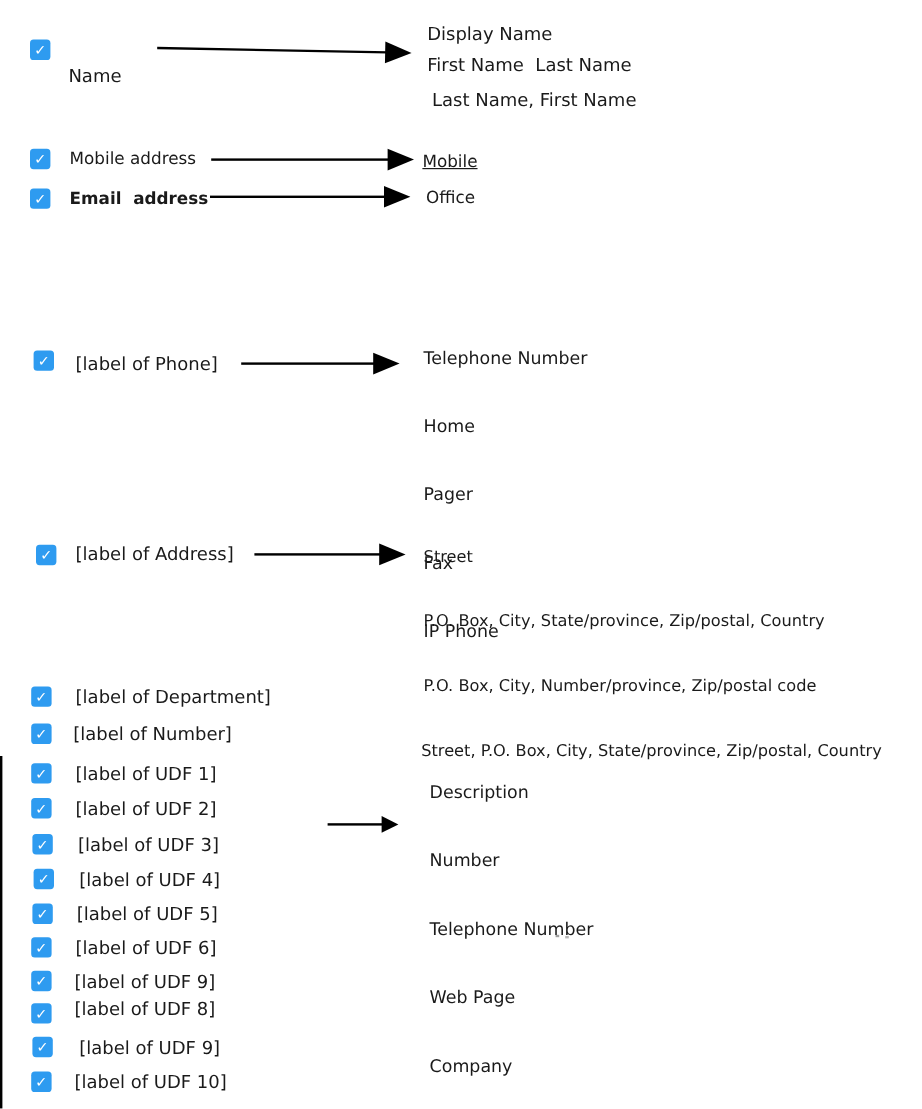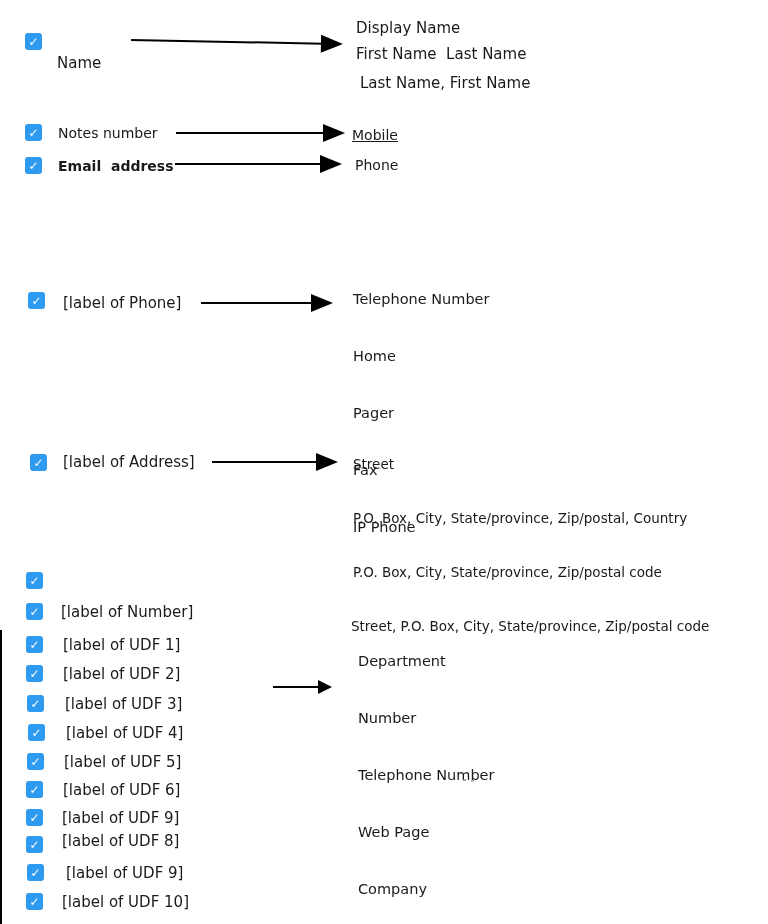--- a/index.html
+++ b/index.html
@@ -50,36 +50,36 @@
     <span class="shaft"></span>
     <span class="head"></span>
   </div>
   <span class="rtxt" style="left:356px; top:19px;text-align:right;">Display Name</span>
   <span class="rtxt" style="left:356px; top:45px;">First Name  Last Name</span>
   <span class="rtxt" style="left:360px; top:74px;">Last Name, First Name</span>
 
   <span class="cb" style="left:25px; top:124px;">
       <span>✓</span>
     </span>
-  <span class="lbl sm" style="left:58px; top:124px;">Notes number</span>
+  <span class="lbl sm" style="left:58px; top:124px;">Mobile address</span>
   <div class="arrow" style="left:176px; top:124px; width:169px;">
     <span class="shaft"></span>
     <span class="head"></span>
   </div>
   <span class="rtxt sm" style="left:352px; top:126px;text-decoration:underline;">Mobile</span>
 
   <span class="cb" style="left:25px; top:157px;">
       <span>✓</span>
     </span>
   <span class="lbl sm" style="left:58px; top:157px;font-weight:bold;">Email  address</span>
   <div class="arrow" style="left:175px; top:155px; width:167px;">
     <span class="shaft"></span>
     <span class="head"></span>
   </div>
-  <span class="rtxt sm" style="left:355px; top:156px;">Phone</span>
+  <span class="rtxt sm" style="left:355px; top:156px;">Office</span>
 
   <span class="cb" style="left:28px; top:292px;">
       <span>✓</span>
     </span>
   <span class="lbl" style="left:63px; top:294px;">[label of Phone]</span>
   <div class="arrow" style="left:201px; top:294px; width:132px;">
     <span class="shaft"></span>
     <span class="head"></span>
   </div>
   <div class="list phone" style="left:353px; top:252px;">
@@ -94,27 +94,28 @@
       <span>✓</span>
     </span>
   <span class="lbl" style="left:63px; top:453px;">[label of Address]</span>
   <div class="arrow" style="left:212px; top:453px; width:126px;">
     <span class="shaft"></span>
     <span class="head"></span>
   </div>
   <div class="list addr" style="left:353px; top:419px;">
     <div>Street</div>
     <div>P.O. Box, City, State/province, Zip/postal, Country</div>
-    <div>P.O. Box, City, State/province, Zip/postal code</div>
-    <div style="margin-left:-2px;">Street, P.O. Box, City, State/province, Zip/postal code</div>
+    <div>P.O. Box, City, Number/province, Zip/postal code</div>
+    <div style="margin-left:-2px;">Street, P.O. Box, City, State/province, Zip/postal, Country</div>
   </div>
 
   <span class="cb" style="left:26px; top:572px;">
       <span>✓</span>
     </span>
+  <span class="lbl" style="left:63px; top:572px;">[label of Department]</span>
 
   <span class="cb" style="left:26px; top:603px;">
       <span>✓</span>
     </span>
   <span class="lbl" style="left:61px; top:603px;">[label of Number]</span>
 
   <span class="cb" style="left:26px; top:636px;">
       <span>✓</span>
     </span>
   <span class="lbl" style="left:63px; top:636px;text-align:center;">[label of UDF 1]</span>
@@ -163,21 +164,21 @@
       <span>✓</span>
     </span>
   <span class="lbl" style="left:62px; top:893px;">[label of UDF 10]</span>
 
   <div class="arrow small" style="left:273px; top:680px; width:59px;">
     <span class="shaft"></span>
     <span class="head"></span>
   </div>
 
   <div class="list udf" style="left:358px; top:614px;">
-    <div>Department</div>
+    <div>Description</div>
     <div>Number</div>
     <div>Telephone Number</div>
     <div>Web Page</div>
     <div>Company</div>
     
     
     
     
   </div>
 

